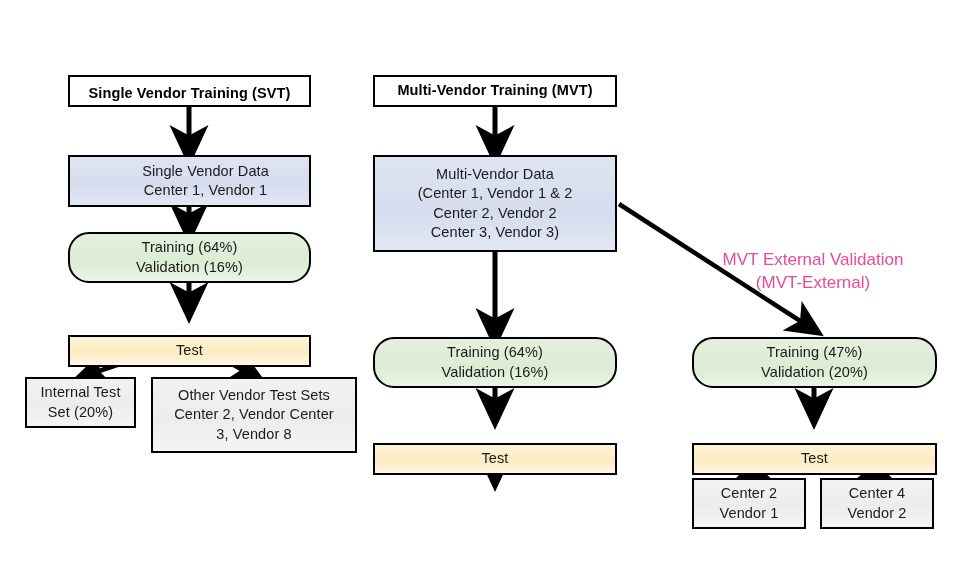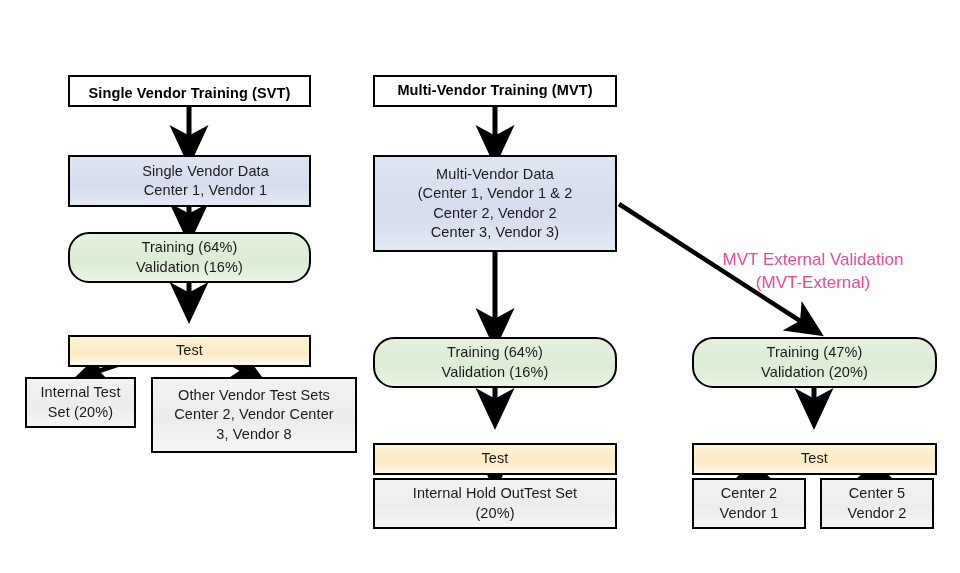--- a/index.html
+++ b/index.html
@@ -168,24 +168,20 @@
 
   <div class="node green" style="left:373px; top:337px; width:244px; height:51px;">
     <span>Training (64%)
 Validation (16%)</span>
   </div>
 
   <div class="node yellow" style="left:373px; top:418px; width:244px; height:32px;">
     <span>Test</span>
   </div>
 
-  <div class="node plain" style="left:373px; top:478px; width:244px; height:51px;">
-    <span>Internal Hold OutTest Set
-(20%)</span>
-  </div>
 
   <div class="caption" style="left:683px; top:226px; width:260px;">
     <span style="white-space: pre-line;">MVT External Validation
 (MVT-External)</span>
   </div>
 
   <div class="node green" style="left:692px; top:337px; width:245px; height:51px;">
     <span>Training (47%)
 Validation (20%)</span>
   </div>
@@ -193,17 +189,17 @@
   <div class="node yellow" style="left:692px; top:418px; width:245px; height:32px;">
     <span>Test</span>
   </div>
 
   <div class="node plain" style="left:692px; top:478px; width:114px; height:51px;">
     <span>Center 2
 Vendor 1</span>
   </div>
 
   <div class="node plain" style="left:820px; top:478px; width:114px; height:51px;">
-    <span>Center 5
+    <span>Center 4
 Vendor 2</span>
   </div>
 
 </div>
 
 </body></html>

